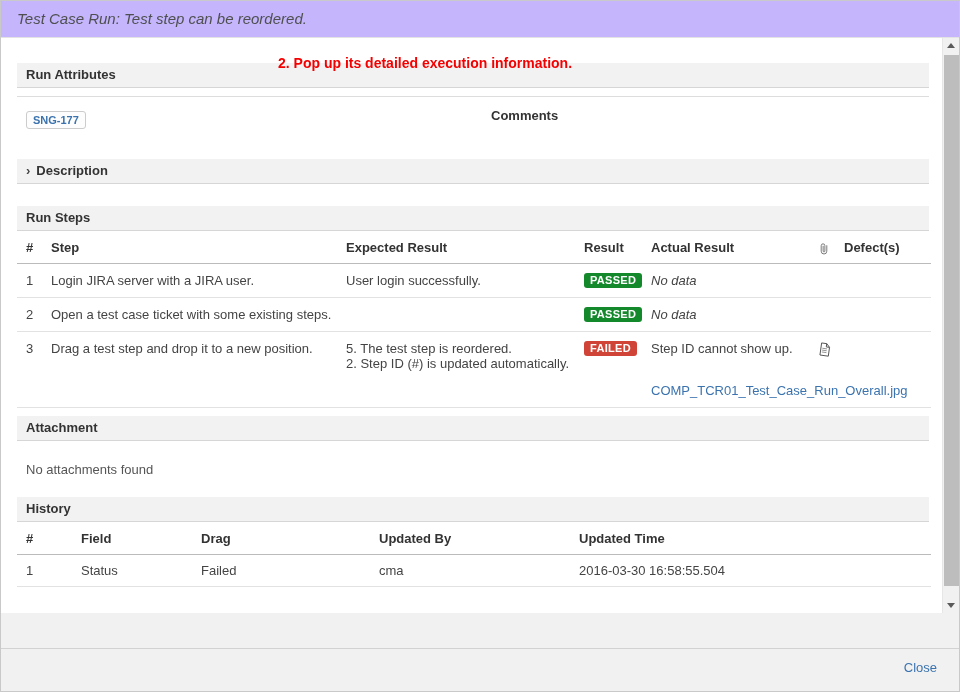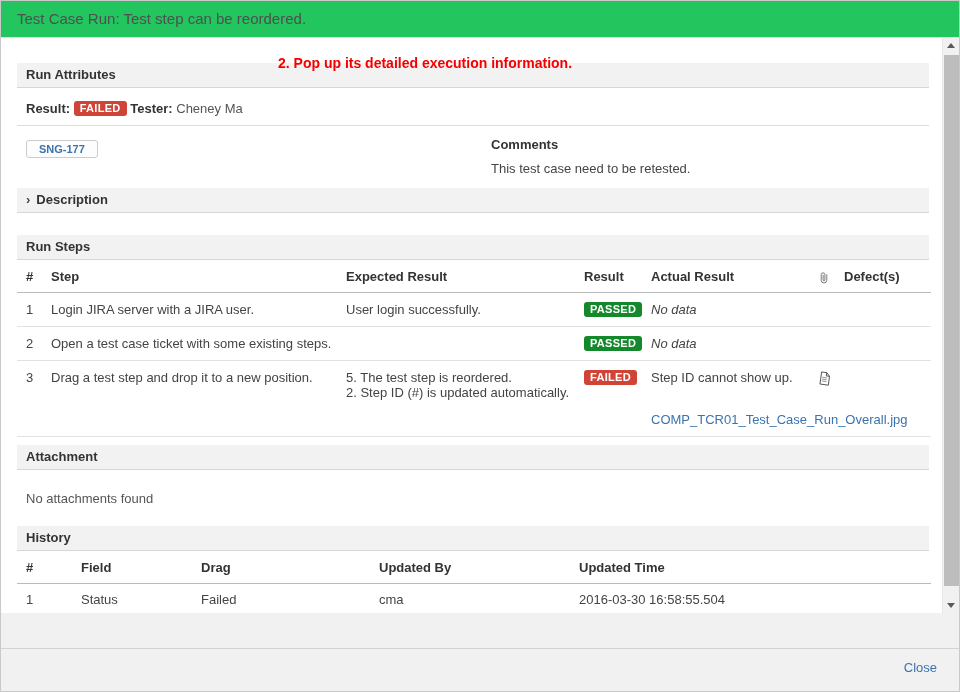--- a/index.html
+++ b/index.html
@@ -1,21 +1,21 @@
 <!DOCTYPE html>
 <html><head>
 <meta charset="utf-8">
 <style>
   * { margin:0; padding:0; box-sizing:border-box; }
   html,body { width:960px; height:692px; }
   body { font-family:"Liberation Sans", sans-serif; font-size:13px; color:#333; background:#fff; }
   .dialog { position:relative; width:960px; height:692px; border:1px solid #c9c9c9; background:#fff; overflow:hidden; }
 
   
-  .dlg-header { position:absolute; top:0; left:0; right:0; height:37px; background:#22c55e; border-bottom:1px solid #e3e3e3; line-height:36px; padding-left:16px; font-size:15px; color:#4f4f4f; }
+  .dlg-header { position:absolute; top:0; left:0; right:0; height:37px; background:#c4b5fd; border-bottom:1px solid #e3e3e3; line-height:36px; padding-left:16px; font-size:15px; color:#4f4f4f;font-style:italic; }
 
   
   .dlg-body { position:absolute; top:37px; left:0; right:0; height:575px; background:#fff; padding:0 30px 0 16px; overflow:hidden; }
 
   .annotation { position:absolute; left:277px; top:17px; font-size:14px; font-weight:bold; color:#f40000; z-index:5; }
 
   .section-bar { background:#f2f2f2; border-bottom:1px solid #d6d6d6; height:25px; line-height:24px; padding-left:9px; font-weight:bold; font-size:13px; color:#333; }
   .bar-attrs { margin-top:25px; }
 
   .result-row { margin-top:12px; padding-left:9px; height:17px; line-height:17px; }
@@ -23,21 +23,21 @@
   .result-row .val { color:#555; }
   .badge { display:inline-block; font-size:11px; font-weight:bold; color:#fff; border-radius:3px; padding:1px 6px 2px; line-height:12px; vertical-align:1px; letter-spacing:.3px; }
   .badge-failed { background:#d04437; }
   .badge-passed { background:#14892c; }
 
   .divider { border-bottom:1px solid #ddd; margin-top:8px; }
 
   .two-col { display:flex; margin-top:8px; min-height:54px; }
   .col-left  { width:474px; }
   .col-right { flex:1; }
-  .issue-key { display:inline-block; margin:6px 0 0 9px; font-size:11px; font-weight:bold; color:#3b73af; background:#fdfdfd; border:1px solid #ccc; border-radius:3px; padding:2px 12px; text-decoration:none; }
+  .issue-key { display:inline-block; margin:6px 0 0 9px; font-size:11px; font-weight:bold; color:#3b73af; background:#fdfdfd; border:1px solid #ccc; border-radius:3px; padding:2px 6px; text-decoration:none; }
   .comments-h { font-weight:bold; margin-top:3px; }
   .comments-t { margin-top:9px; color:#444; }
 
   .bar-desc { display:flex; align-items:center; cursor:pointer; }
   .chev { font-weight:bold; color:#444; margin-right:6px; font-size:13px; }
 
   .bar-steps { margin-top:22px; }
 
   table { border-collapse:collapse; width:914px; table-layout:fixed; }
   th { text-align:left; font-weight:bold; color:#333; font-size:13px; }
@@ -80,36 +80,29 @@
 <div class="dialog">
 
   <div class="dlg-header">Test Case Run: Test step can be reordered.</div>
 
   <div class="dlg-body">
 
     <div class="annotation">2. Pop up its detailed execution information.</div>
 
     <div class="section-bar bar-attrs">Run Attributes</div>
 
-    <div class="result-row">
-      <span class="lbl">Result:</span>
-      <span class="badge badge-failed">FAILED</span>
-      <span class="lbl">Tester:</span>
-      <span class="val">Cheney Ma</span>
-    </div>
 
     <div class="divider"></div>
 
     <div class="two-col">
       <div class="col-left">
         <a class="issue-key" href="#">SNG-177</a>
       </div>
       <div class="col-right">
         <div class="comments-h">Comments</div>
-        <div class="comments-t">This test case need to be retested.</div>
       </div>
     </div>
 
     <div class="section-bar bar-desc">
       <span class="chev">›</span>
       <span>Description</span>
     </div>
 
     <div class="section-bar bar-steps">Run Steps</div>
 

